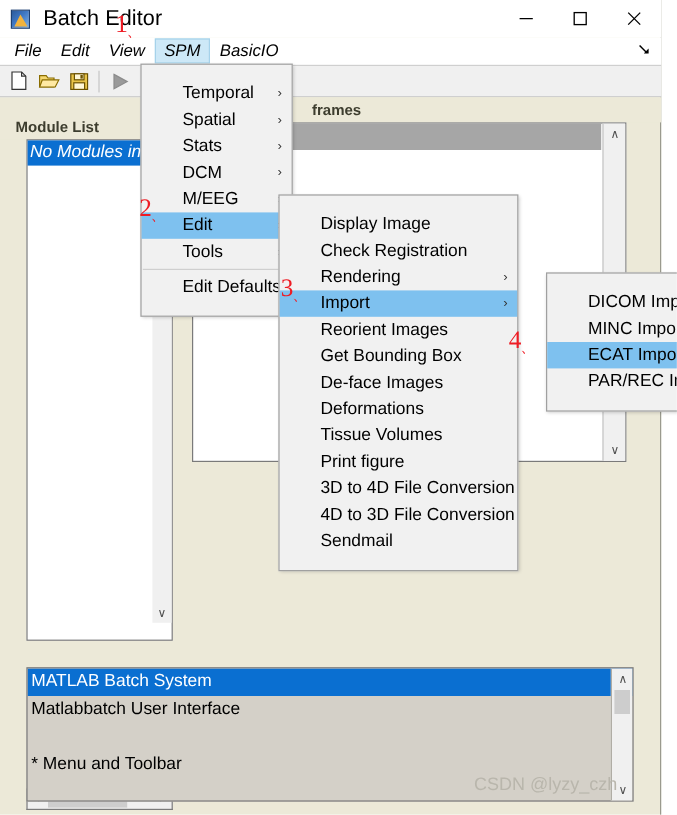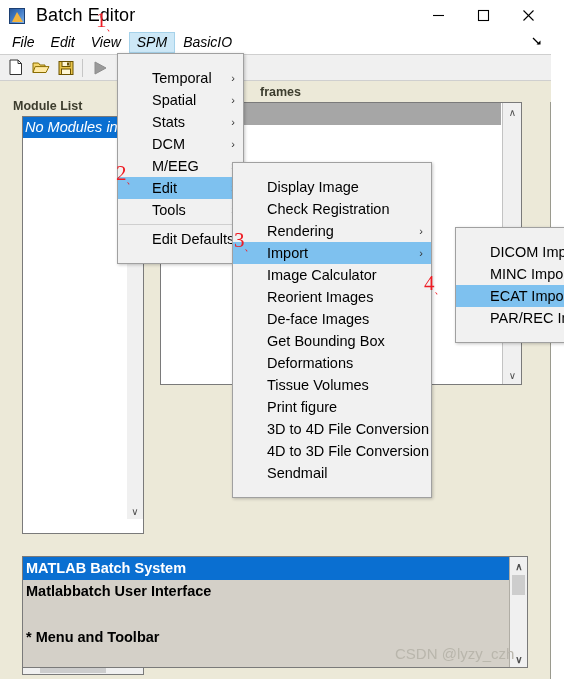--- a/index.html
+++ b/index.html
@@ -232,21 +232,20 @@
   }
 
   
   .help-panel {
     position: absolute;
     left: 22px; top: 556px;
     width: 506px; height: 112px;
     background: #d4d0c8;
     border: 1px solid #7a7a7a;
     overflow: hidden;
-    font-weight: bold;
   }
   .help-line {
     font-size: 14.5px;
     color: #000;
     height: 23px;
     line-height: 22px;
     padding-left: 3px;
     white-space: nowrap;
   }
   .help-line.sel {
@@ -497,30 +496,27 @@
     </div>
     <div class="dd-item">
       <span>Rendering</span>
       <span class="dd-arrow">›</span>
     </div>
     <div class="dd-item hl">
       <span>Import</span>
       <span class="dd-arrow">›</span>
     </div>
     <div class="dd-item">
-      <span>Image Calculator</span>
-    </div>
-    <div class="dd-item">
       <span>Reorient Images</span>
     </div>
     <div class="dd-item">
+      <span>Get Bounding Box</span>
+    </div>
+    <div class="dd-item">
       <span>De-face Images</span>
-    </div>
-    <div class="dd-item">
-      <span>Get Bounding Box</span>
     </div>
     <div class="dd-item">
       <span>Deformations</span>
     </div>
     <div class="dd-item">
       <span>Tissue Volumes</span>
     </div>
     <div class="dd-item">
       <span>Print figure</span>
     </div>

